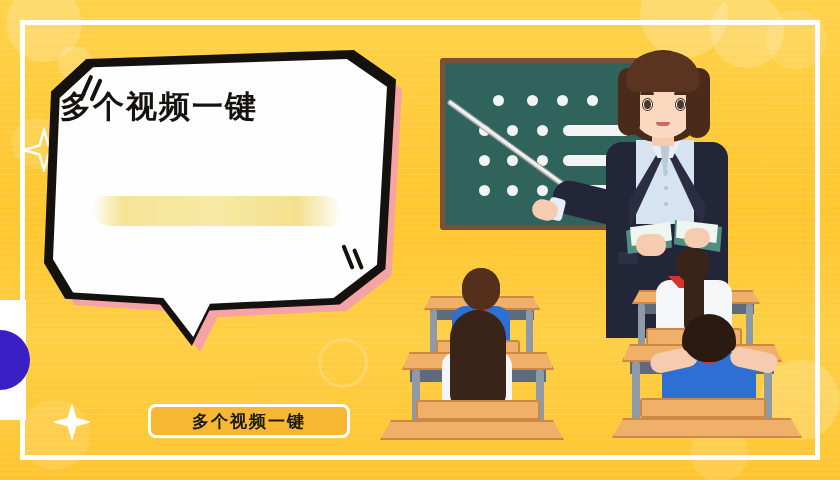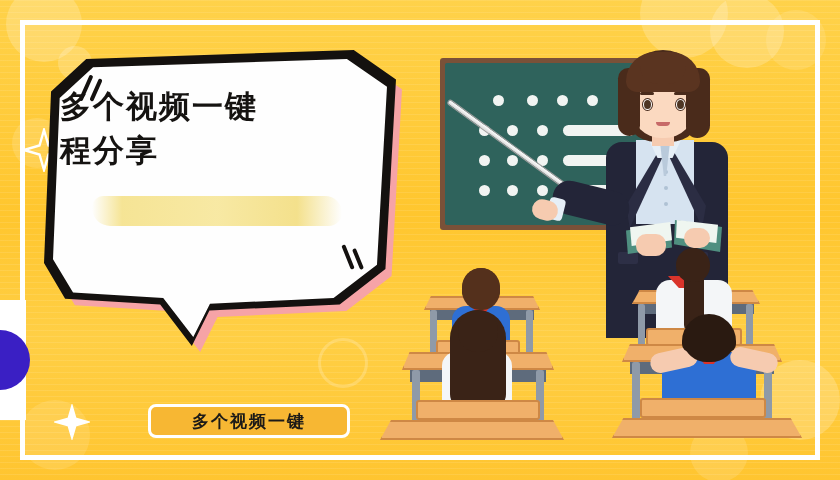--- a/index.html
+++ b/index.html
@@ -288,21 +288,20 @@
     <div class="bub-fill"></div>
     <div class="bub-hl"></div>
 
     <div class="dash" style="left:40px;top:24px;width:4px;height:28px;transform:rotate(24deg);"></div>
     <div class="dash" style="left:50px;top:28px;width:4px;height:24px;transform:rotate(24deg);"></div>
     <div class="dash" style="left:302px;top:194px;width:4px;height:26px;transform:rotate(-22deg);"></div>
     <div class="dash" style="left:312px;top:198px;width:4px;height:22px;transform:rotate(-22deg);"></div>
 
     <div class="bub-text">
       <span class="ln">多个视频一键</span>
-      <span class="ln">程分享</span>
     </div>
   </div>
 
   <div class="frame"></div>
 
   <div class="logo-card"></div>
   <div class="logo-dot"></div>
 
   <div class="banner">
     <span class="banner-txt">多个视频一键</span>

